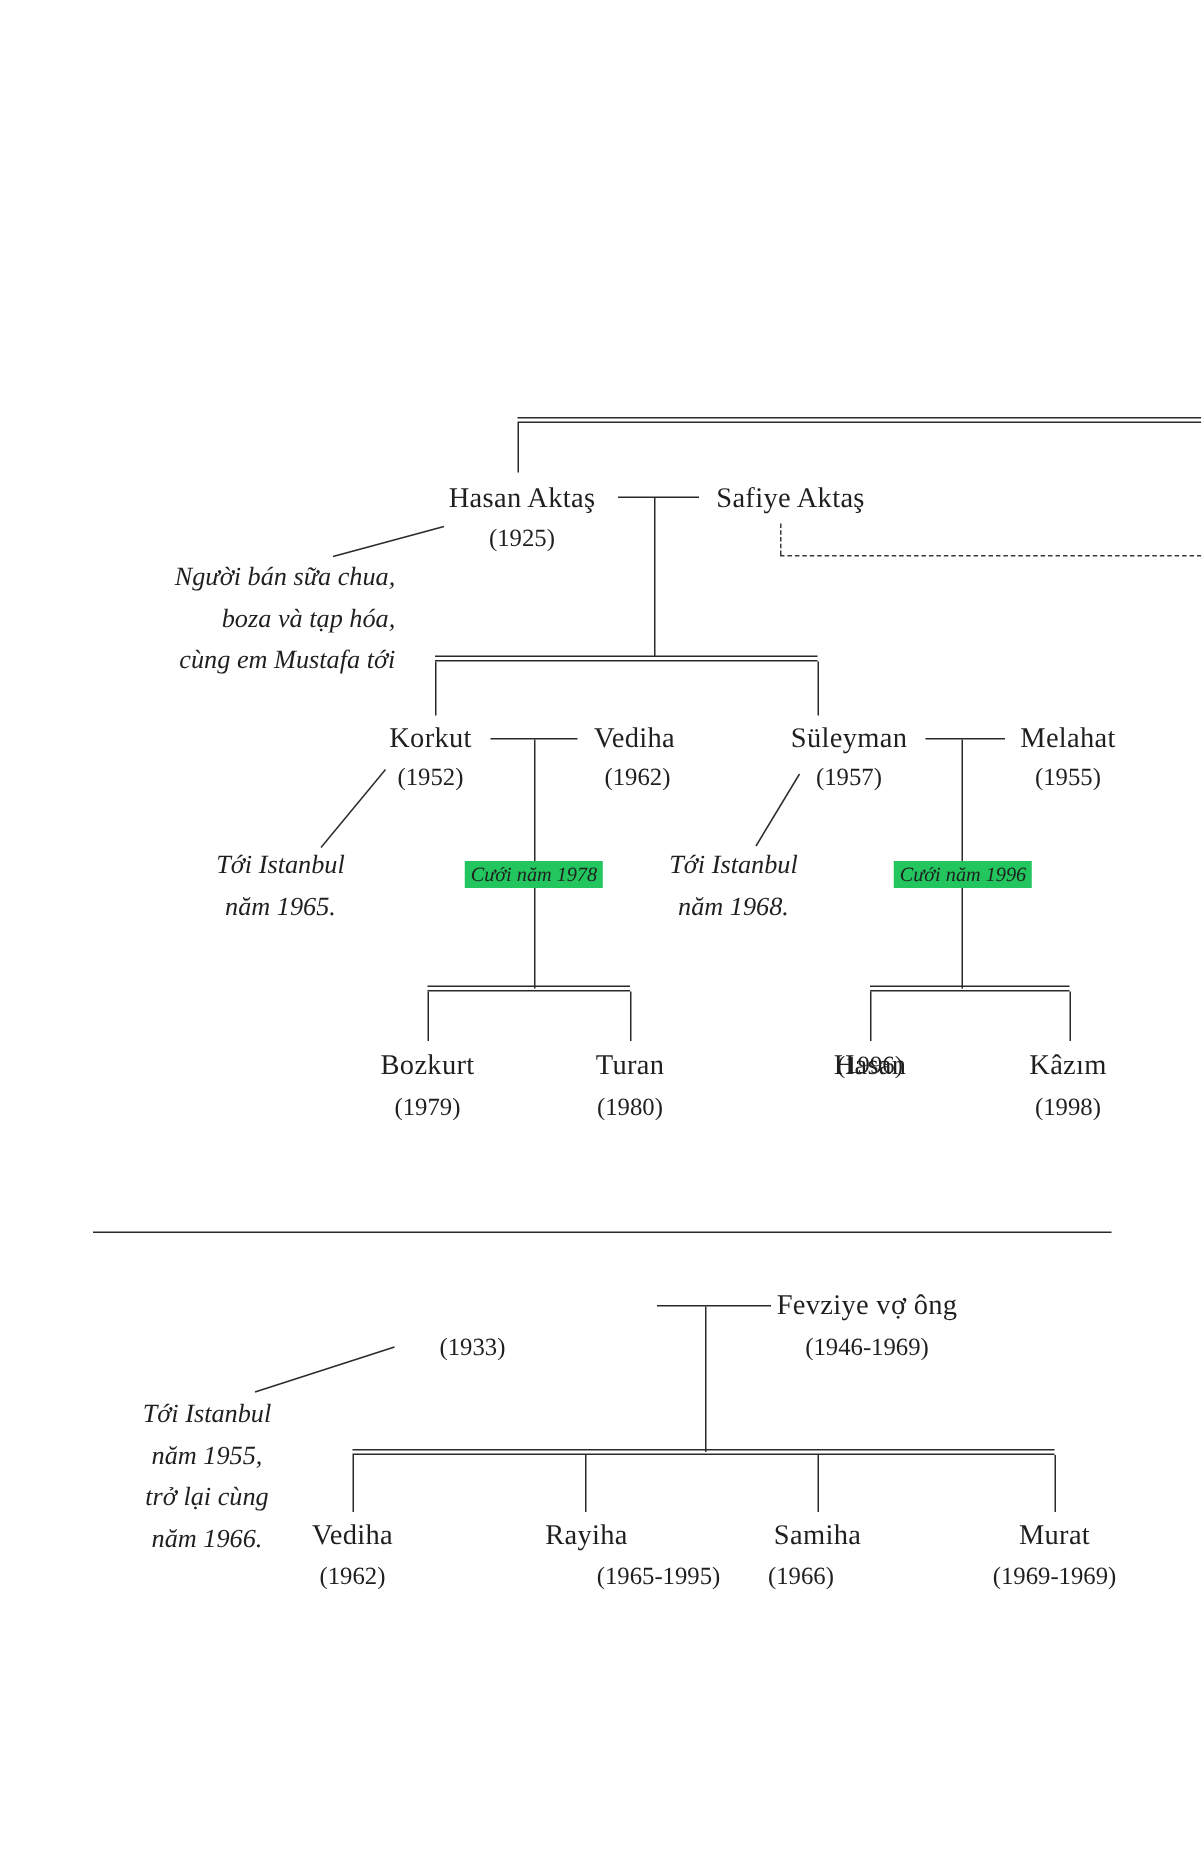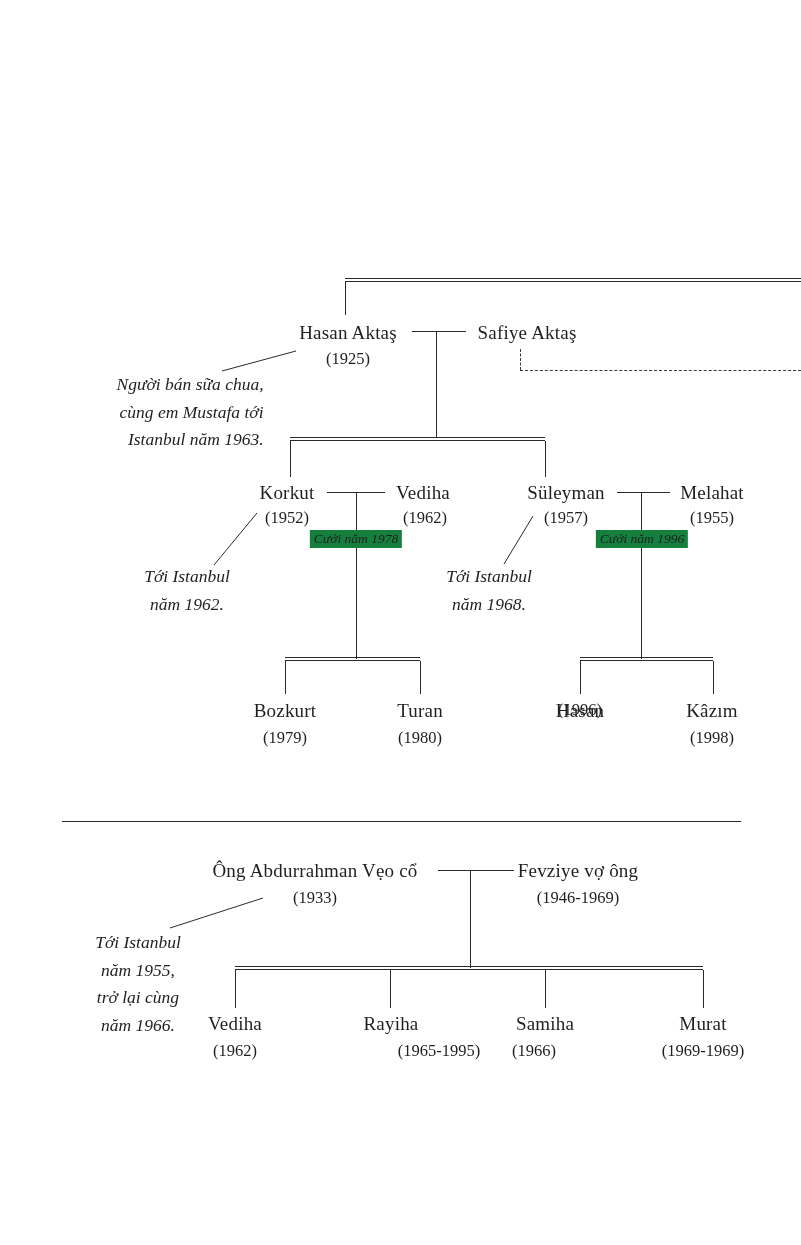--- a/index.html
+++ b/index.html
@@ -4,21 +4,21 @@
 <style>
   html,body{margin:0;padding:0;background:#ffffff;}
   .page{position:relative;width:801px;height:1245px;background:#ffffff;margin:0;
         font-family:"Liberation Serif","DejaVu Serif",serif;color:#1f1f1e;overflow:hidden;}
   .abs{position:absolute;}
   .center{transform:translateX(-50%);text-align:center;white-space:nowrap;}
   .name{font-size:19px;line-height:24px;letter-spacing:.2px;}
   .years{font-size:16.5px;line-height:22px;}
   .note{font-size:17.5px;line-height:27.5px;font-style:italic;}
   .note div{white-space:nowrap;}
-  .mnote{font-size:13.5px;line-height:18px;font-style:italic;background:#15803d;padding:0 4px;}
+  .mnote{font-size:13.5px;line-height:18px;font-style:italic;background:#22c55e;padding:0 4px;margin-top:44px;}
   .hline{position:absolute;height:0;border-top:1px solid #2a2a29;}
   .vline{position:absolute;width:0;border-left:1px solid #2a2a29;}
   .dline{position:absolute;height:2px;border-top:1px solid #2a2a29;border-bottom:1px solid #2a2a29;background:transparent;}
   .hdash{position:absolute;height:0;border-top:1px dashed #3a3a39;}
   .vdash{position:absolute;width:0;border-left:1px dashed #3a3a39;}
   svg.overlay{position:absolute;left:0;top:0;pointer-events:none;}
 </style>
 </head>
 <body>
 
@@ -57,39 +57,39 @@
   <div class="dline" style="left:580px;top:657px;width:133px;"></div>
   <div class="vline" style="left:580px;top:661px;height:33px;"></div>
   <div class="vline" style="left:713px;top:661px;height:33px;"></div>
 
   <div class="abs center name" style="left:348px;top:321px;">Hasan Aktaş</div>
   <div class="abs center years" style="left:348px;top:348px;">(1925)</div>
   <div class="abs center name" style="left:527px;top:321px;">Safiye Aktaş</div>
 
   <div class="abs center note" style="left:190px;top:371px;text-align:right;">
     <div>Người bán sữa chua,</div>
+    <div>boza và tạp hóa,</div>
     <div>cùng em Mustafa tới</div>
-    <div>Istanbul năm 1963.</div>
   </div>
 
   <div class="abs center name" style="left:287px;top:481px;">Korkut</div>
   <div class="abs center years" style="left:287px;top:507px;">(1952)</div>
   <div class="abs center name" style="left:423px;top:481px;">Vediha</div>
   <div class="abs center years" style="left:425px;top:507px;">(1962)</div>
   <div class="abs center mnote" style="left:356px;top:530px;">Cưới năm 1978</div>
 
   <div class="abs center name" style="left:566px;top:481px;">Süleyman</div>
   <div class="abs center years" style="left:566px;top:507px;">(1957)</div>
   <div class="abs center name" style="left:712px;top:481px;">Melahat</div>
   <div class="abs center years" style="left:712px;top:507px;">(1955)</div>
   <div class="abs center mnote" style="left:642px;top:530px;">Cưới năm 1996</div>
 
   <div class="abs center note" style="left:187px;top:563px;">
     <div>Tới Istanbul</div>
-    <div>năm 1962.</div>
+    <div>năm 1965.</div>
   </div>
 
   <div class="abs center note" style="left:489px;top:563px;">
     <div>Tới Istanbul</div>
     <div>năm 1968.</div>
   </div>
 
   <div class="abs center name" style="left:285px;top:699px;">Bozkurt</div>
   <div class="abs center years" style="left:285px;top:727px;">(1979)</div>
   <div class="abs center name" style="left:420px;top:699px;">Turan</div>
@@ -104,21 +104,20 @@
 
   <div class="hline" style="left:438px;top:870px;width:76px;"></div>
   <div class="vline" style="left:470px;top:871px;height:97px;"></div>
 
   <div class="dline" style="left:235px;top:966px;width:468px;"></div>
   <div class="vline" style="left:235px;top:970px;height:38px;"></div>
   <div class="vline" style="left:390px;top:970px;height:38px;"></div>
   <div class="vline" style="left:545px;top:970px;height:38px;"></div>
   <div class="vline" style="left:703px;top:970px;height:38px;"></div>
 
-  <div class="abs center name" style="left:315px;top:859px;">Ông Abdurrahman Vẹo cổ</div>
   <div class="abs center years" style="left:315px;top:887px;">(1933)</div>
   <div class="abs center name" style="left:578px;top:859px;">Fevziye vợ ông</div>
   <div class="abs center years" style="left:578px;top:887px;">(1946-1969)</div>
 
   <div class="abs center note" style="left:138px;top:929px;">
     <div>Tới Istanbul</div>
     <div>năm 1955,</div>
     <div>trở lại cùng</div>
     <div>năm 1966.</div>
   </div>

